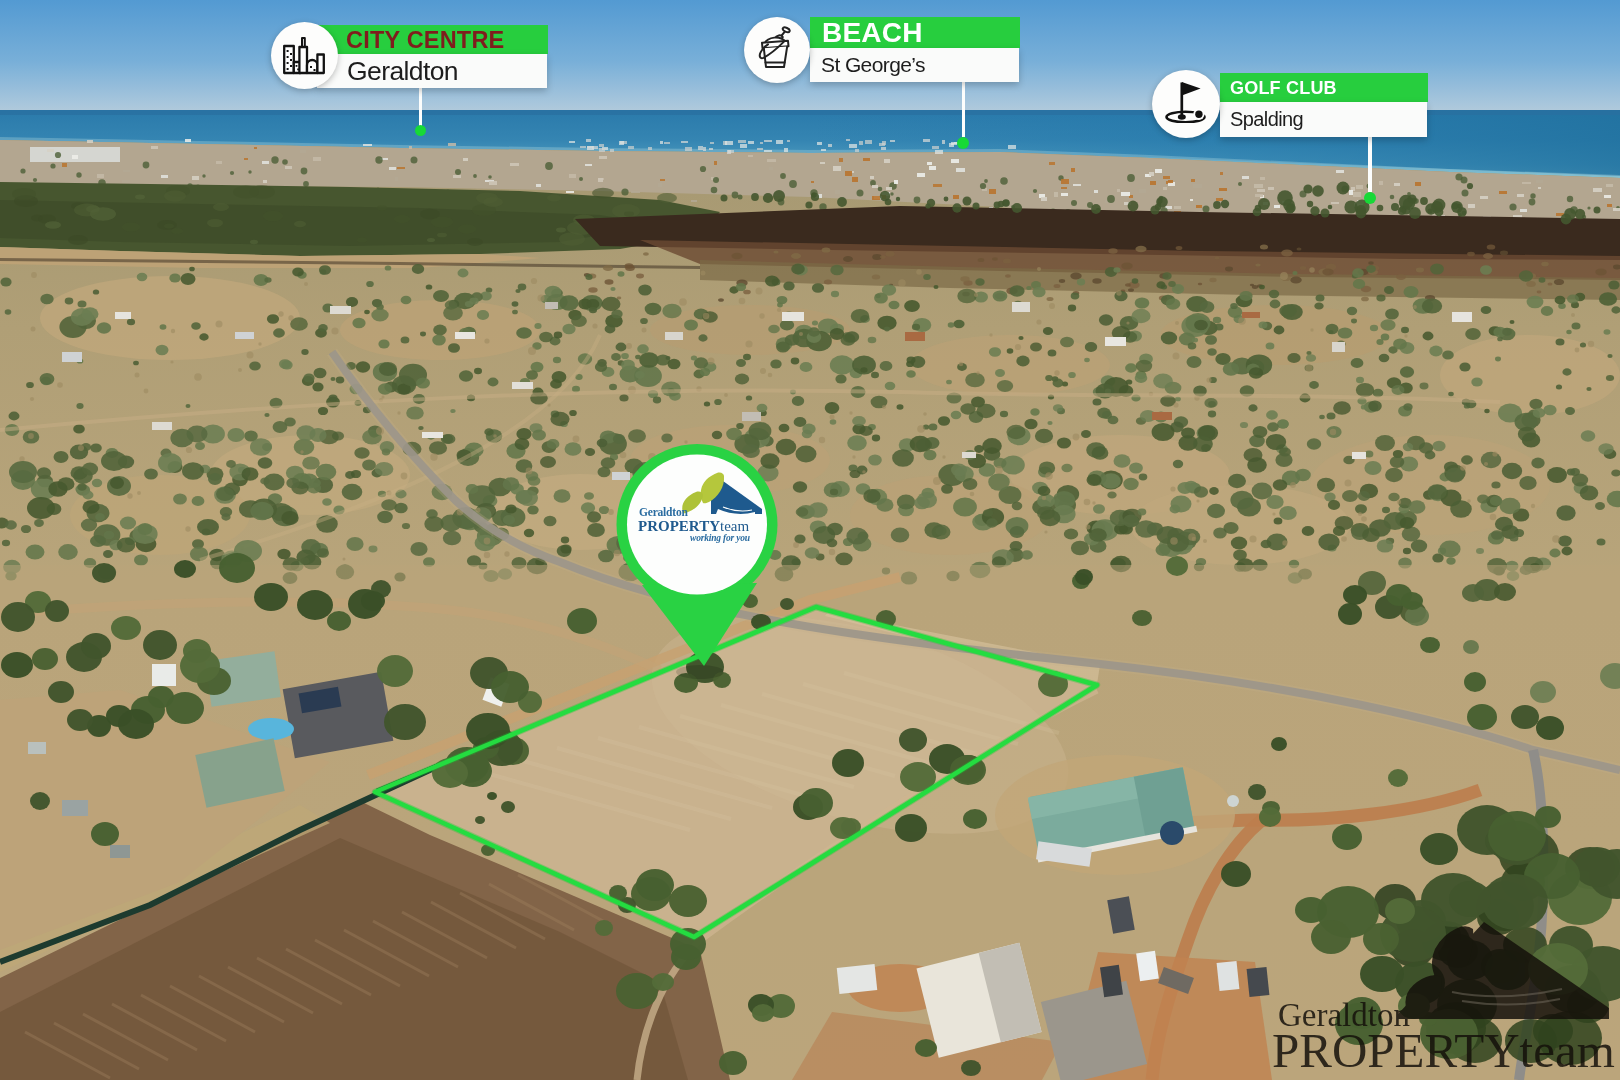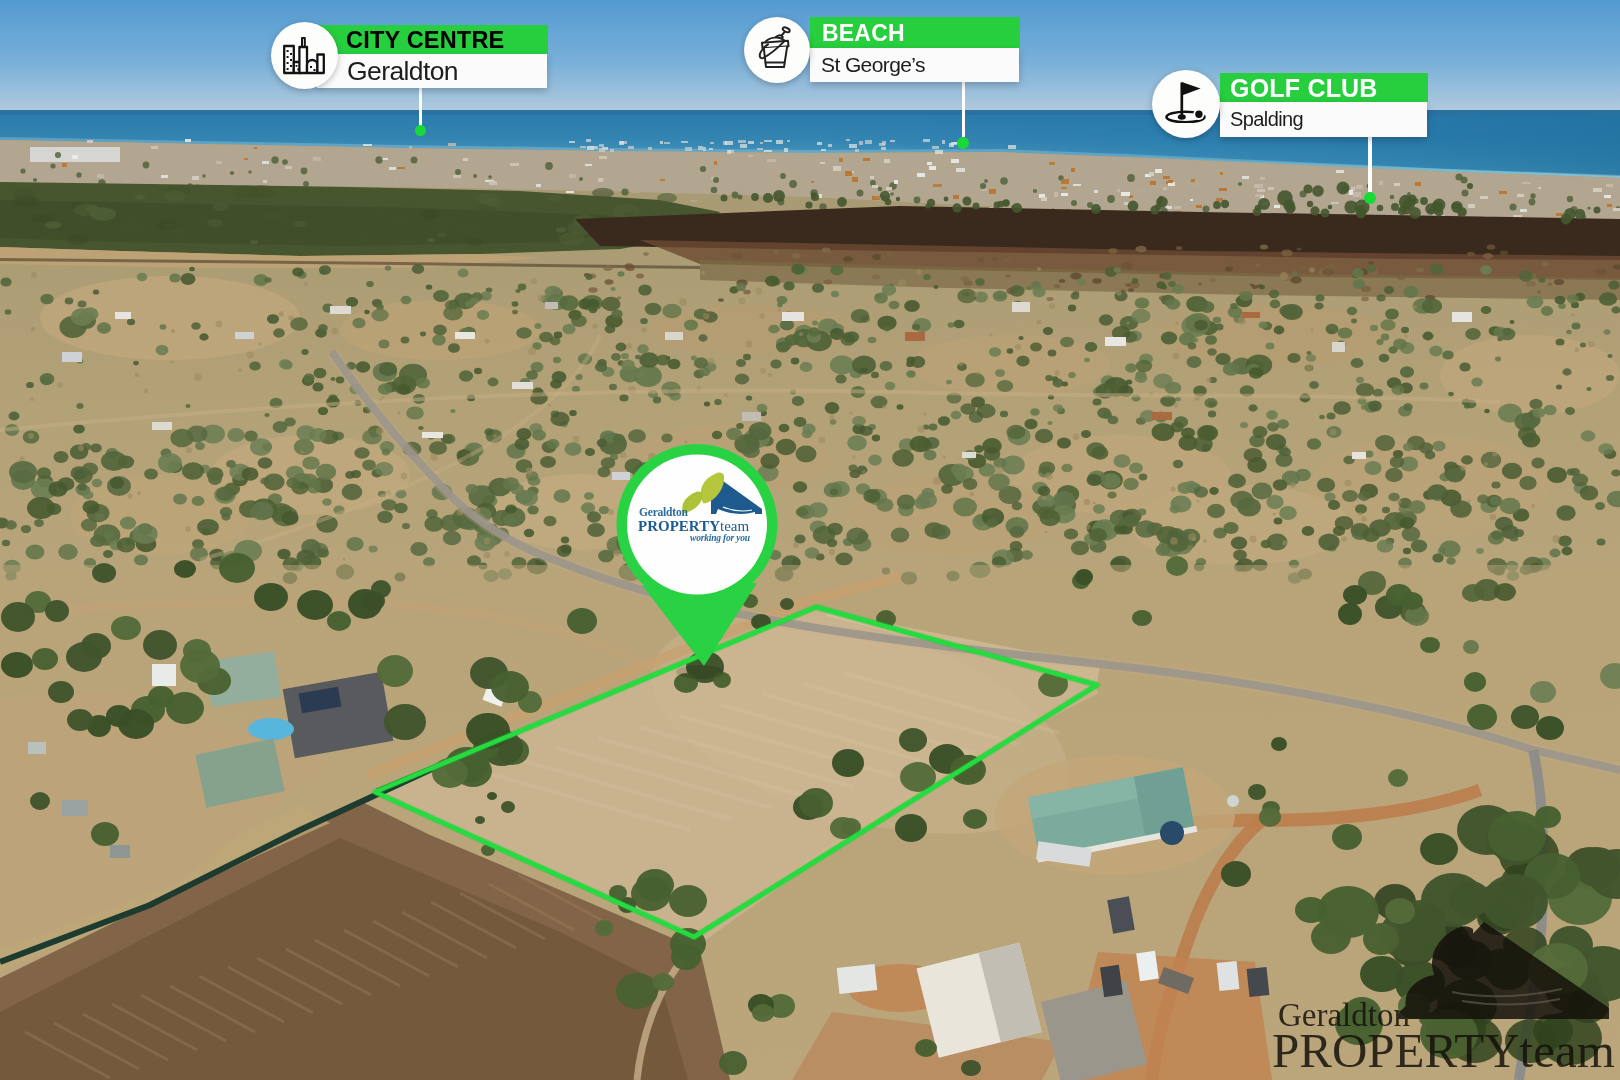--- a/index.html
+++ b/index.html
@@ -2206,21 +2206,21 @@
 <div style="position:absolute;left:0;top:0;width:1620px;height:1080px;pointer-events:none">
 
 <div style="position:absolute;left:418.6px;top:88px;width:3.4px;height:38px;background:#fdfefd;"></div>
 
 <div style="position:absolute;left:414.8px;top:124.5px;width:11.0px;height:11.0px;border-radius:50%;background:#17d937;"></div>
 
 <div style="position:absolute;left:317px;top:25px;width:231px;height:29px;background:#27ce3e;"></div>
 
 <div style="position:absolute;left:317px;top:54px;width:230px;height:34px;background:#fafbfa;box-shadow:0 3px 7px rgba(0,0,0,0.22);"></div>
 
-<div style="position:absolute;left:346px;top:25px;height:29px;line-height:30px;font-family:'Liberation Sans',sans-serif;font-weight:700;font-size:23.5px;letter-spacing:0.2px;color:#000000;white-space:nowrap;">CITY CENTRE</div>
+<div style="position:absolute;left:346px;top:25px;height:29px;line-height:30px;font-family:'Liberation Sans',sans-serif;font-weight:700;font-size:23.5px;letter-spacing:0.2px;color:#7f1d1d;white-space:nowrap;">CITY CENTRE</div>
 
 <div style="position:absolute;left:347px;top:53px;height:34px;line-height:36px;font-family:'Liberation Sans',sans-serif;font-size:26.5px;letter-spacing:-0.6px;color:#1d1d1d;white-space:nowrap;">Geraldton</div>
 
 <div style="position:absolute;left:271.0px;top:22.0px;width:67.0px;height:67.0px;border-radius:50%;background:#fdfdfc;box-shadow:0 2px 6px rgba(0,0,0,0.25);"></div>
 <div style="position:absolute;left:283px;top:37px;width:42px;height:38px;"><svg viewBox="0 0 42 38" width="42" height="38">
 <g fill="#fff" stroke="#131313" stroke-width="2.3" stroke-linejoin="round">
 <rect x="1.2" y="9" width="9.6" height="27"></rect>
 <rect x="10.8" y="25" width="6.6" height="11"></rect>
 <rect x="19" y="1" width="2.8" height="9" stroke-width="2"></rect>
 <rect x="16.4" y="10" width="7.6" height="26"></rect>
@@ -2246,21 +2246,21 @@
 <div style="position:absolute;left:0;top:0;width:1620px;height:1080px;pointer-events:none">
 
 <div style="position:absolute;left:961.5px;top:81.5px;width:3.4px;height:55.5px;background:#fdfefd;"></div>
 
 <div style="position:absolute;left:956.5px;top:136.5px;width:12px;height:12px;border-radius:50%;background:#17d937;"></div>
 
 <div style="position:absolute;left:810px;top:17px;width:210px;height:31px;background:#27ce3e;"></div>
 
 <div style="position:absolute;left:810px;top:48px;width:209px;height:33.5px;background:#fafbfa;box-shadow:0 3px 7px rgba(0,0,0,0.22);"></div>
 
-<div style="position:absolute;left:822px;top:17px;height:31px;line-height:32px;font-family:'Liberation Sans',sans-serif;font-weight:700;font-size:23px;letter-spacing:0.2px;color:#fff;white-space:nowrap;">BEACH</div>
+<div style="position:absolute;left:822px;top:17px;height:31px;line-height:32px;font-family:'Liberation Sans',sans-serif;font-weight:700;font-size:28px;letter-spacing:0.2px;color:#fff;white-space:nowrap;">BEACH</div>
 
 <div style="position:absolute;left:821px;top:47px;height:33.5px;line-height:35.5px;font-family:'Liberation Sans',sans-serif;font-size:21px;letter-spacing:-0.6px;color:#1d1d1d;white-space:nowrap;">St George’s</div>
 
 <div style="position:absolute;left:744px;top:16.5px;width:66px;height:66px;border-radius:50%;background:#fdfdfc;box-shadow:0 2px 6px rgba(0,0,0,0.25);"></div>
 <div style="position:absolute;left:758px;top:26px;width:36px;height:44px;"><svg viewBox="0 0 36 44" width="36" height="44">
 <g fill="none" stroke="#222" stroke-width="2" stroke-linecap="round" stroke-linejoin="round">
 <ellipse cx="28.2" cy="3.8" rx="3.7" ry="2" transform="rotate(24 28.2 3.8)" fill="#fff"></ellipse>
 <line x1="26.6" y1="5.8" x2="21.6" y2="12"></line>
 <path d="M16.8,12.6 C18.5,8.9 23,8.3 24.8,11.1 L21,16 Z" fill="#fff"></path>
 <path d="M6.5,17.5 C10,10.5 22,9.5 27.5,15.5" fill="#fff"></path>
@@ -2275,21 +2275,21 @@
 <div style="position:absolute;left:0;top:0;width:1620px;height:1080px;pointer-events:none">
 
 <div style="position:absolute;left:1368.3px;top:136.5px;width:3.4px;height:55.5px;background:#fdfefd;"></div>
 
 <div style="position:absolute;left:1363.6px;top:191.8px;width:12.4px;height:12.4px;border-radius:50%;background:#17d937;"></div>
 
 <div style="position:absolute;left:1220px;top:73px;width:208px;height:29px;background:#27ce3e;"></div>
 
 <div style="position:absolute;left:1220px;top:102px;width:207px;height:34.5px;background:#fafbfa;box-shadow:0 3px 7px rgba(0,0,0,0.22);"></div>
 
-<div style="position:absolute;left:1230px;top:73px;height:29px;line-height:30px;font-family:'Liberation Sans',sans-serif;font-weight:700;font-size:25px;letter-spacing:0.2px;color:#fff;white-space:nowrap;">GOLF CLUB</div>
+<div style="position:absolute;left:1230px;top:73px;height:29px;line-height:30px;font-family:'Liberation Sans',sans-serif;font-weight:700;font-size:18px;letter-spacing:0.2px;color:#fff;white-space:nowrap;">GOLF CLUB</div>
 
 <div style="position:absolute;left:1230px;top:101px;height:34.5px;line-height:36.5px;font-family:'Liberation Sans',sans-serif;font-size:20px;letter-spacing:-0.6px;color:#1d1d1d;white-space:nowrap;">Spalding</div>
 
 <div style="position:absolute;left:1151.5px;top:70px;width:68px;height:68px;border-radius:50%;background:#fdfdfc;box-shadow:0 2px 6px rgba(0,0,0,0.25);"></div>
 <div style="position:absolute;left:1165px;top:81px;width:42px;height:42px;"><svg viewBox="0 0 42 42" width="42" height="42">
 <ellipse cx="20.5" cy="36" rx="19" ry="5.2" fill="none" stroke="#111" stroke-width="2.6"></ellipse>
 <circle cx="33.9" cy="33.3" r="5.6" fill="#fff"></circle>
 <line x1="16.8" y1="1.5" x2="16.8" y2="35" stroke="#111" stroke-width="2.7"></line>
 <ellipse cx="16.8" cy="36" rx="4" ry="2.7" fill="#111"></ellipse>
 <polygon points="16.8,1 35.6,7.6 16.8,14.6" fill="#111"></polygon>

